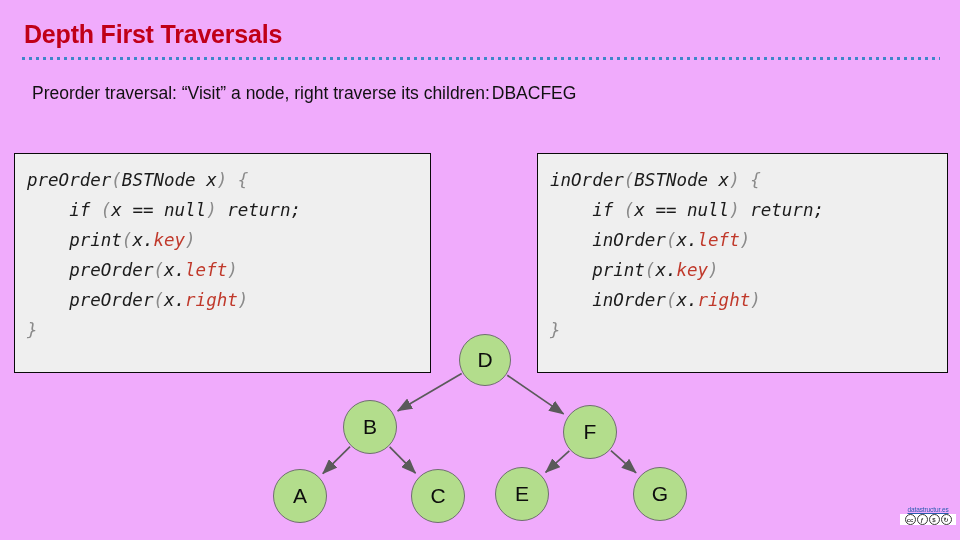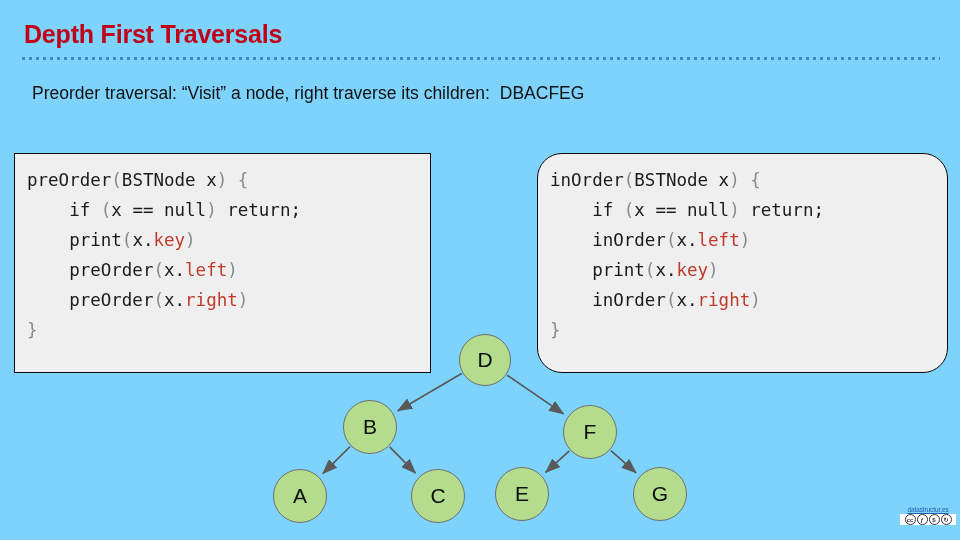--- a/index.html
+++ b/index.html
@@ -8,21 +8,21 @@
     padding: 0;
     background: #ffffff;
   }
   body {
     font-family: "Liberation Sans", sans-serif;
   }
   #slide {
     position: relative;
     width: 960px;
     height: 540px;
-    background: #7dd3fc;
+    background: #f0abfc;
     overflow: hidden;
   }
 
   
   #slide-title {
     position: absolute;
     left: 24px;
     top: 20px;
     font-size: 25px;
     font-weight: bold;
@@ -46,53 +46,53 @@
   
   .desc-line {
     position: absolute;
     font-size: 17.5px;
     color: #111111;
     white-space: nowrap;
   }
   #desc-preorder { left: 32px; top: 83px; }
   #desc-inorder  { left: 32px; top: 117px; }
   .desc-result {
-    margin-left: 10px;
+    margin-left: 2px;
   }
   .desc-result.spaced {
     margin-left: 22px;
     letter-spacing: 1.6px;
   }
 
   
   .code-box {
     position: absolute;
     background: #efefef;
     border: 1.6px solid #0a0a0a;
     box-sizing: border-box;
     font-family: "DejaVu Sans Mono", "Liberation Mono", monospace;
     font-size: 17.5px;
     line-height: 30px;
     color: #1b1b1b;
     padding: 11px 0 0 12px;
     white-space: pre;
     overflow: hidden;
+    font-style: italic;
   }
   #code-preorder {
     left: 14px;
     top: 153px;
     width: 417px;
     height: 220px;
   }
   #code-inorder {
     left: 537px;
     top: 153px;
     width: 411px;
     height: 220px;
-    border-radius: 25px;
   }
   .tok-punct { color: #8a8a8a; }
   .tok-field { color: #c0392b; }
   .tok-plain { color: #1b1b1b; }
 
   
   #tree {
     position: absolute;
     left: 0;
     top: 0;

